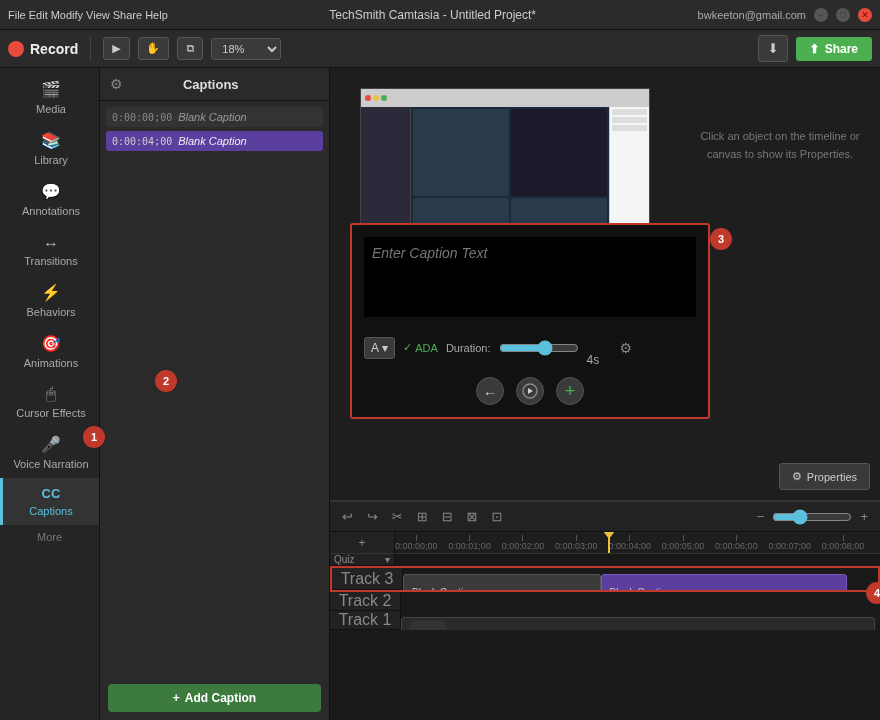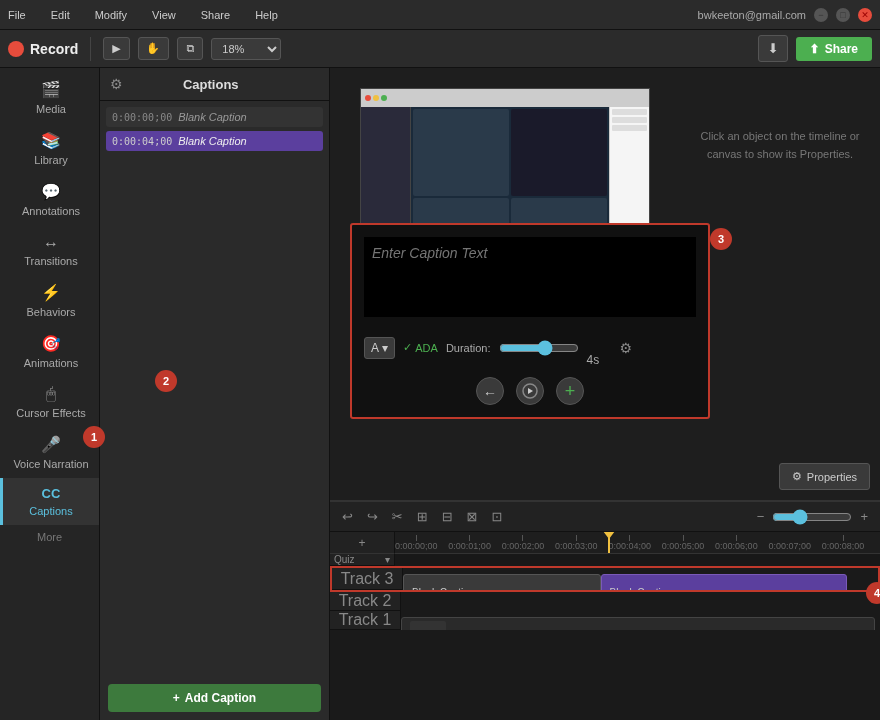--- a/index.html
+++ b/index.html
@@ -16,21 +16,21 @@
     
     #titlebar {
       display: flex;
       align-items: center;
       justify-content: space-between;
       background: #2b2b2b;
       height: 30px;
       padding: 0 8px;
       border-bottom: 1px solid #111;
     }
-    #titlebar-left { display: flex; gap: 25px; font-size: 11px; color: #ccc; }
+    #titlebar-left { display: flex; gap: 3px; font-size: 11px; color: #ccc; }
     #titlebar-left span { cursor: pointer; }
     #titlebar-center { font-size: 12px; color: #ccc; }
     #titlebar-right { display: flex; align-items: center; gap: 8px; }
     #titlebar-right .win-btn {
       width: 14px; height: 14px; border-radius: 50%; cursor: pointer;
       display: flex; align-items: center; justify-content: center; font-size: 9px;
     }
     .win-close { background: #e74c3c; color: #900; }
     .win-min { background: #555; color: #333; }
     .win-max { background: #555; color: #333; }
@@ -409,20 +409,21 @@
 
 <div id="titlebar">
   <div id="titlebar-left">
     <span>File</span>
     <span>Edit</span>
     <span>Modify</span>
     <span>View</span>
     <span>Share</span>
     <span>Help</span>
   </div>
+  <div id="titlebar-center">TechSmith Camtasia - Untitled Project*</div>
   <div id="titlebar-right">
     <span id="user-label">bwkeeton@gmail.com</span>
     <div class="win-btn win-min">−</div>
     <div class="win-btn win-max">□</div>
     <div class="win-btn win-close">✕</div>
   </div>
 </div>
 
 <div id="toolbar">
   <button id="record-btn">

